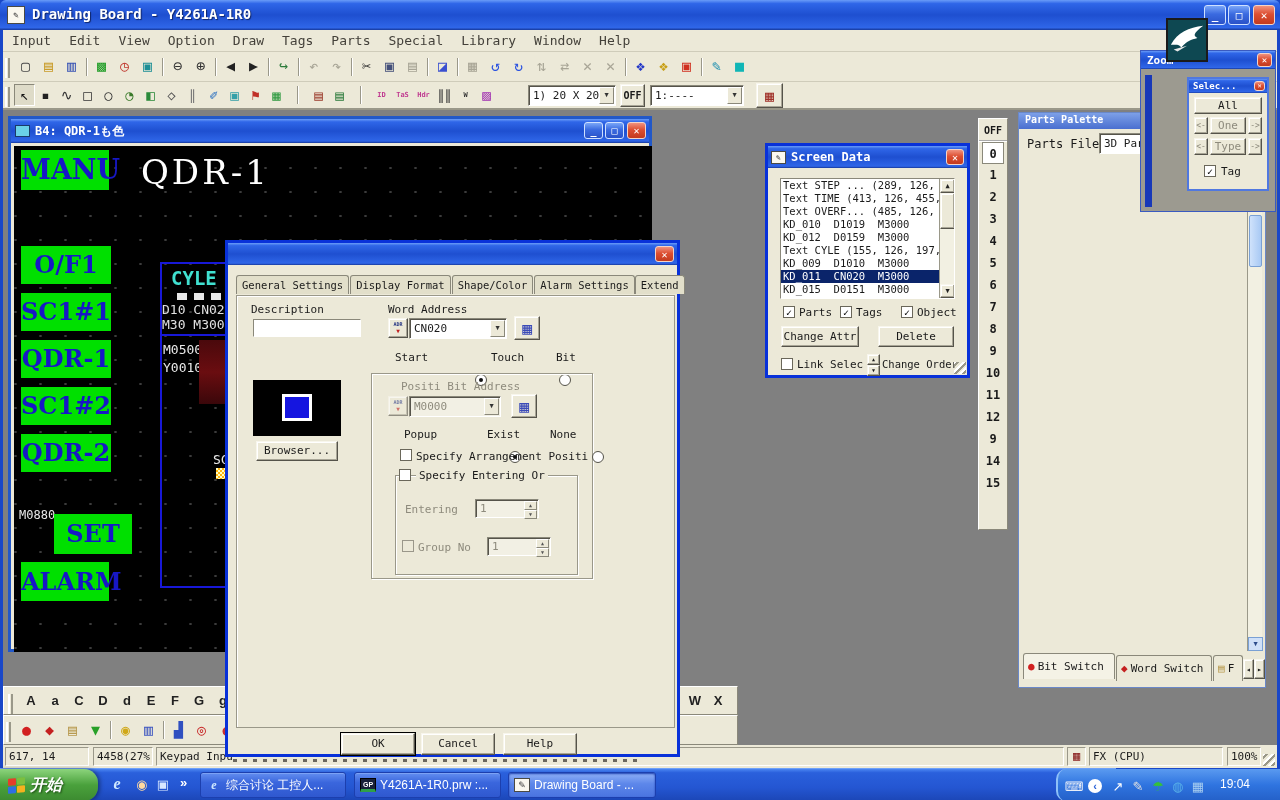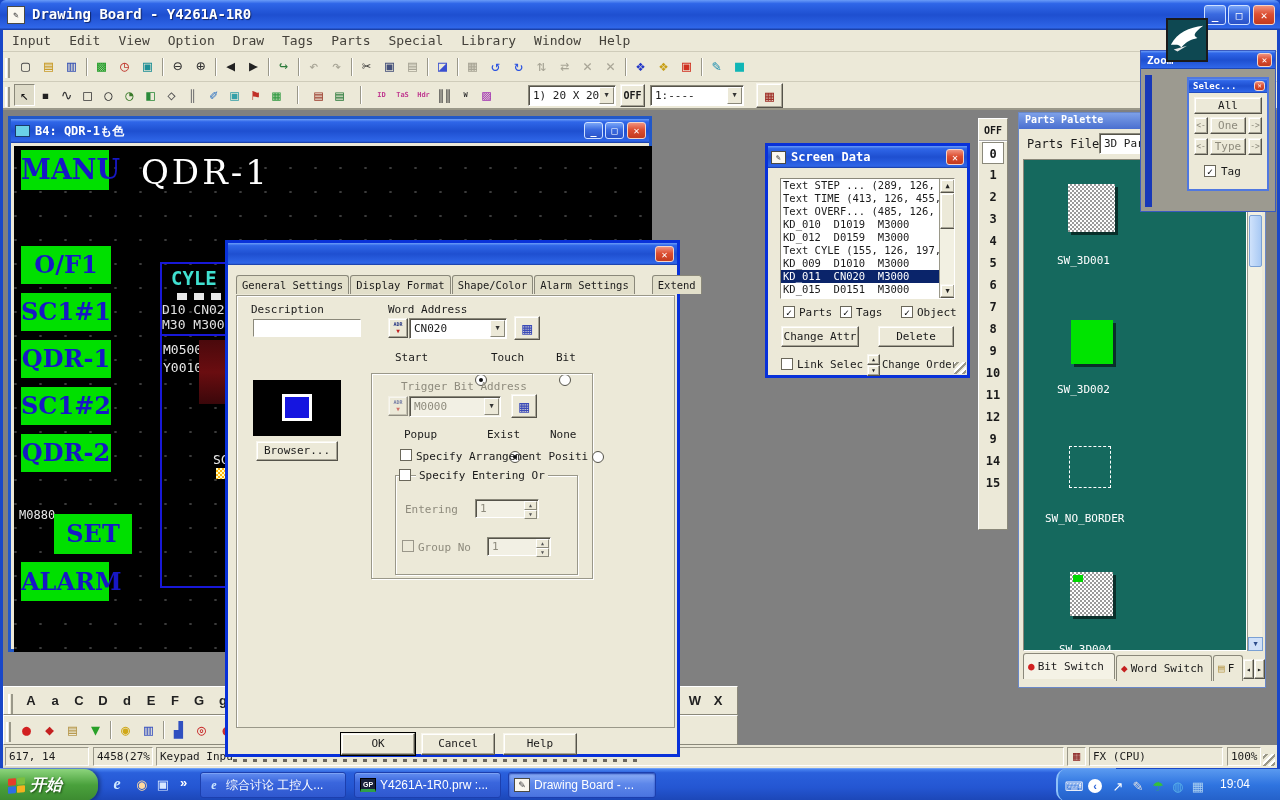--- a/index.html
+++ b/index.html
@@ -481,32 +481,20 @@
         <div class="stc">9</div>
         <div class="stc">14</div>
         <div class="stc">15</div>
       </div>
   </div>
 
   <div class="abs beige" id="partspal" style="left:1018px;top:112px;width:248px;height:576px;border:1px solid #6a88c8;z-index:4">
     <div style="height:16px;background:linear-gradient(180deg,#7da0e8,#4a6fd0);color:#fff;font-size:10px;font-weight:bold;padding:1px 0 0 6px">Parts Palette</div>
     <span class="abs" style="left:8px;top:24px;font-size:12px">Parts File</span>
     <div class="abs combo" style="left:80px;top:20px;width:126px"><span>3D Part</span><span class="carrow">▼</span></div>
-    <div class="abs sunken" style="left:4px;top:46px;width:224px;height:492px;background:#15695e;overflow:hidden">
-      <div class="abs checker" style="left:44px;top:24px;width:47px;height:48px;box-shadow:3px 3px 0 rgba(0,0,0,.55)"></div>
-      <span class="plab" style="left:33px;top:94px">SW_3D001</span>
-      <div class="abs" style="left:47px;top:160px;width:42px;height:44px;background:#00e400;box-shadow:3px 3px 0 rgba(0,0,0,.55)"></div>
-      <span class="plab" style="left:33px;top:223px">SW_3D002</span>
-      <div class="abs" style="left:45px;top:286px;width:42px;height:42px;border:1px dashed #fff"></div>
-      <span class="plab" style="left:21px;top:352px">SW_NO_BORDER</span>
-      <div class="abs checker" style="left:46px;top:412px;width:43px;height:44px;box-shadow:3px 3px 0 rgba(0,0,0,.55)">
-          <span class="abs" style="left:3px;top:3px;width:10px;height:7px;background:#00d800"></span>
-        </div>
-      <span class="plab" style="left:35px;top:483px">SW_3D004</span>
-    </div>
     <div class="scroll" style="left:228px;top:46px;height:492px;border-left:1px solid #9a9889">
       <span class="sarr b3" style="top:0">▲</span>
       <div class="abs" style="left:1px;top:56px;width:13px;height:52px;background:linear-gradient(90deg,#cfe2fb,#a8c9f4);border:1px solid #7aa0d4;border-radius:2px"></div>
       <span class="sarr" style="bottom:0;top:auto;background:#cfe0f8;border:1px solid #7aa0d4;color:#2a4a8a">▼</span>
     </div>
     <div class="ptab" style="left:4px;top:540px;width:92px;background:#f4f2e6;z-index:2">
       <span style="color:#d02020;font-size:11px">●</span>
       <span>Bit Switch</span>
     </div>
     <div class="ptab" style="left:97px;top:542px;width:96px">
@@ -606,21 +594,21 @@
     <div class="ttl" style="height:22px;font-size:13px;padding-left:6px">
       <span class="abs xbtn" style="right:3px;top:3px;width:19px;height:16px;font-size:10px">
           <span>✕</span>
         </span>
     </div>
     <div class="abs" style="left:8px;top:32px;display:flex;align-items:flex-end">
 
     <span style="font-size:10.5px;padding:3px 5px;border:1px solid #8a887a;border-bottom:none;border-radius:3px 3px 0 0;background:#e2dfca;margin-right:1px;white-space:nowrap" data-act="1">General Settings</span>
         <span style="font-size:10.5px;padding:3px 5px;border:1px solid #8a887a;border-bottom:none;border-radius:3px 3px 0 0;background:#e2dfca;margin-right:1px;white-space:nowrap">Display Format</span>
         <span style="font-size:10.5px;padding:3px 5px;border:1px solid #8a887a;border-bottom:none;border-radius:3px 3px 0 0;background:#e2dfca;margin-right:1px;white-space:nowrap">Shape/Color</span>
-        <span style="font-size:10.5px;padding:3px 5px;border:1px solid #8a887a;border-bottom:none;border-radius:3px 3px 0 0;background:#e2dfca;margin-right:17px;white-space:nowrap">Alarm Settings</span>
+        <span style="font-size:10.5px;padding:3px 5px;border:1px solid #8a887a;border-bottom:none;border-radius:3px 3px 0 0;background:#e2dfca;margin-right:0;white-space:nowrap">Alarm Settings</span>
         <span style="font-size:10.5px;padding:3px 5px;border:1px solid #8a887a;border-bottom:none;border-radius:3px 3px 0 0;background:#e2dfca;margin-right:1px;white-space:nowrap">Extend</span>
       </div>
     <div class="abs" style="left:8px;top:52px;width:439px;height:433px;border:1px solid #9a9889;box-shadow:inset 1px 1px 0 #fff;background:#ece9d8"></div>
 
     <span class="abs" style="left:23px;top:60px;font-size:11px">Description</span>
     <div class="abs sunken" style="left:25px;top:76px;width:108px;height:18px"></div>
 
     <span class="abs" style="left:160px;top:60px;font-size:11px">Word Address</span>
     <div class="abs b3" style="left:160px;top:75px;width:20px;height:20px;text-align:center">
       <div style="font-size:5px;font-weight:bold;color:#203080;line-height:7px;margin-top:2px">ADR</div>
@@ -636,21 +624,21 @@
     <span class="abs" style="left:263px;top:108px;font-size:11px">Touch</span>
     <span class="abs radio" style="left:312px;top:107px"></span>
     <span class="abs" style="left:328px;top:108px;font-size:11px">Bit</span>
 
     <div class="abs" style="left:25px;top:137px;width:88px;height:56px;background:#000">
       <div class="abs" style="left:29px;top:14px;width:30px;height:27px;background:#1515e0;border:3px solid #fff"></div>
     </div>
     <div class="abs b3 sbtn" style="left:28px;top:198px;width:82px;height:20px;line-height:18px">Browser...</div>
 
     <div class="grp" style="left:143px;top:130px;width:222px;height:206px"></div>
-    <span class="abs dim" style="left:173px;top:137px;font-size:11px">Trigger Bit Address</span>
+    <span class="abs dim" style="left:173px;top:137px;font-size:11px">Positi Bit Address</span>
     <div class="abs b3" style="left:160px;top:153px;width:20px;height:20px;text-align:center;opacity:.6">
       <div style="font-size:5px;font-weight:bold;color:#203080;line-height:7px;margin-top:2px">ADR</div>
       <div style="font-size:6px;color:#c02020;line-height:6px">▼</div>
     </div>
     <div class="abs combo dim" style="left:181px;top:153px;width:92px;background:#f2f0e4"><span>M0000</span><span class="carrow">▼</span></div>
     <div class="abs b3" style="left:283px;top:151px;width:26px;height:24px;display:flex;align-items:center;justify-content:center;font-size:16px;color:#3a4ab8">
         <span>▦</span>
       </div>
 
     <span class="abs" style="left:176px;top:185px;font-size:11px">Popup</span>

